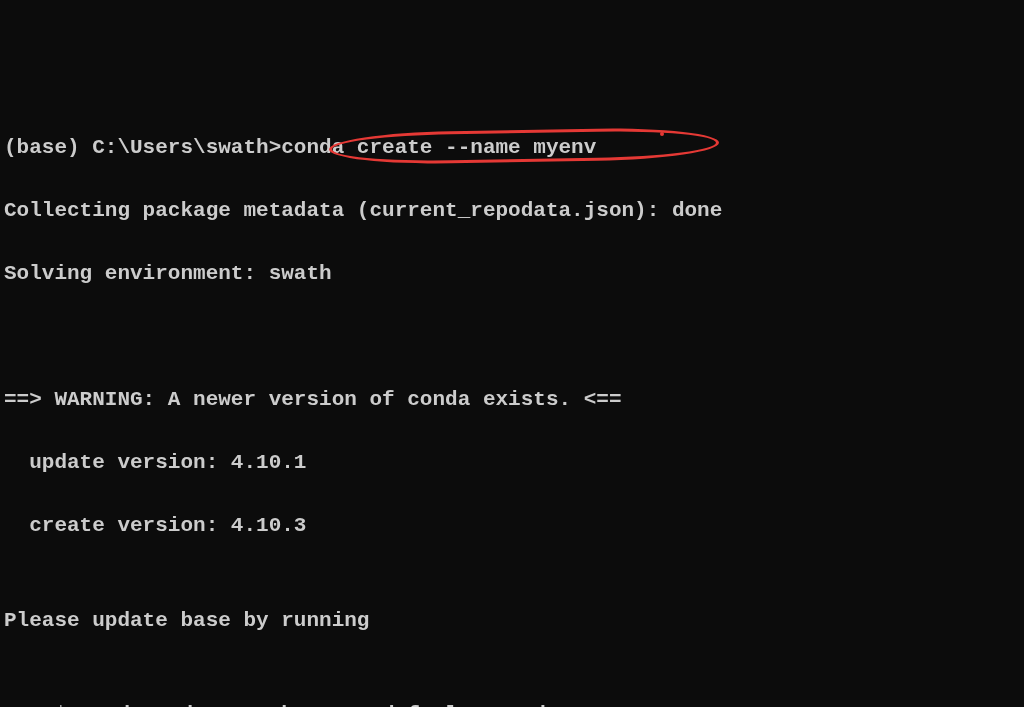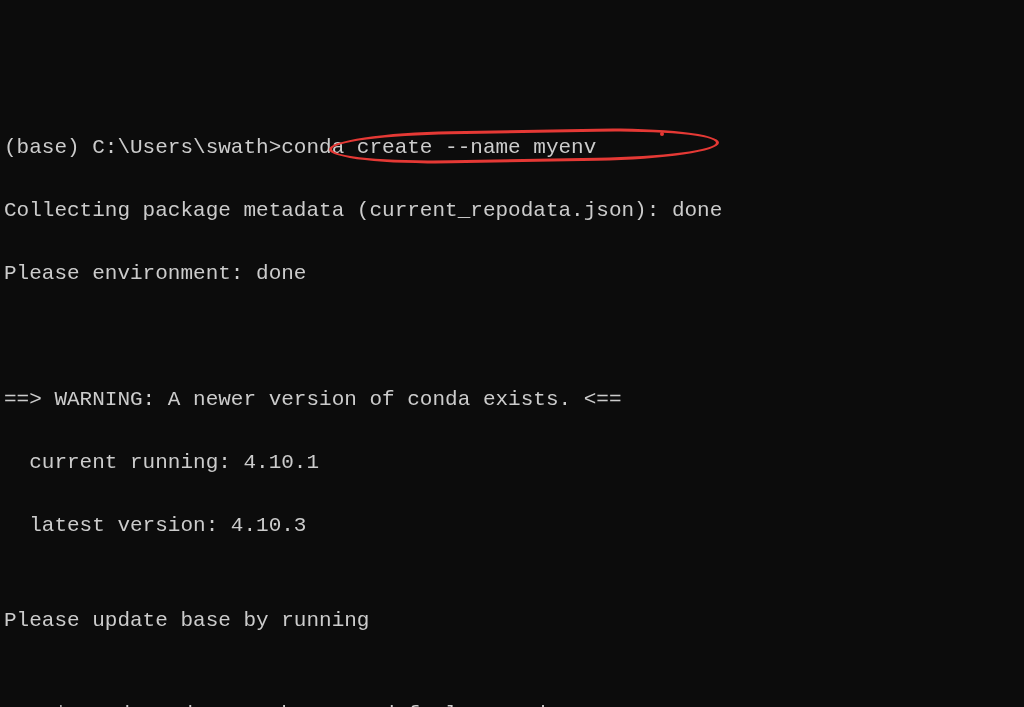--- a/index.html
+++ b/index.html
@@ -15,20 +15,21 @@
       line-height: 1.5;
       padding: 6px 4px;
       width: 1024px;
       height: 707px;
       overflow: hidden;
       white-space: pre;
     }
     .terminal-line {
       display: block;
       position: relative;
+      font-weight: bold;
     }
     .prompt-line {
       position: relative;
     }
     .highlight-circle {
       position: absolute;
       border: 3px solid #e53935;
       border-radius: 50% / 80%;
       top: -2px;
       left: 325px;
@@ -47,26 +48,26 @@
       left: 660px;
     }
   </style>
 </head>
 <body>
 
 
 
 <div class="terminal-line prompt-line"><span>(base) C:\Users\swath&gt;</span><span>conda create --name myenv</span><div class="highlight-circle"></div></div>
 <div class="terminal-line">Collecting package metadata (current_repodata.json): done</div>
-<div class="terminal-line">Please environment: done</div>
+<div class="terminal-line">Solving environment: swath</div>
 <div class="terminal-line"></div>
 <div class="terminal-line"></div>
 <div class="terminal-line">==&gt; WARNING: A newer version of conda exists. &lt;==</div>
-<div class="terminal-line">  current running: 4.10.1</div>
-<div class="terminal-line">  latest version: 4.10.3</div>
+<div class="terminal-line">  update version: 4.10.1</div>
+<div class="terminal-line">  create version: 4.10.3</div>
 <div class="terminal-line"></div>
 <div class="terminal-line">Please update base by running</div>
 <div class="terminal-line"></div>
 <div class="terminal-line">    $ conda update -n base -c defaults conda</div>
 <div class="terminal-line"></div>
 <div class="terminal-line"></div>
 <div class="terminal-line"></div>
 
 <div class="terminal-line"></div>
 

